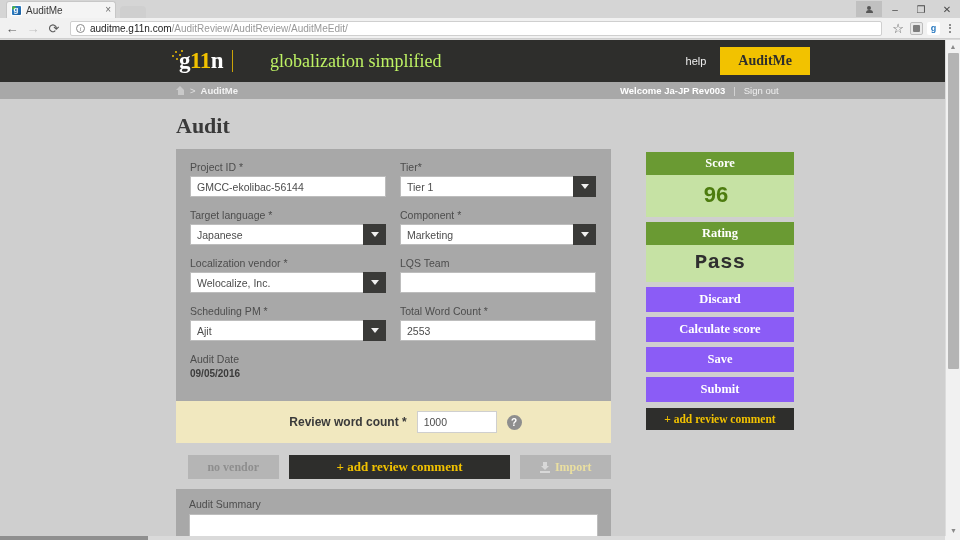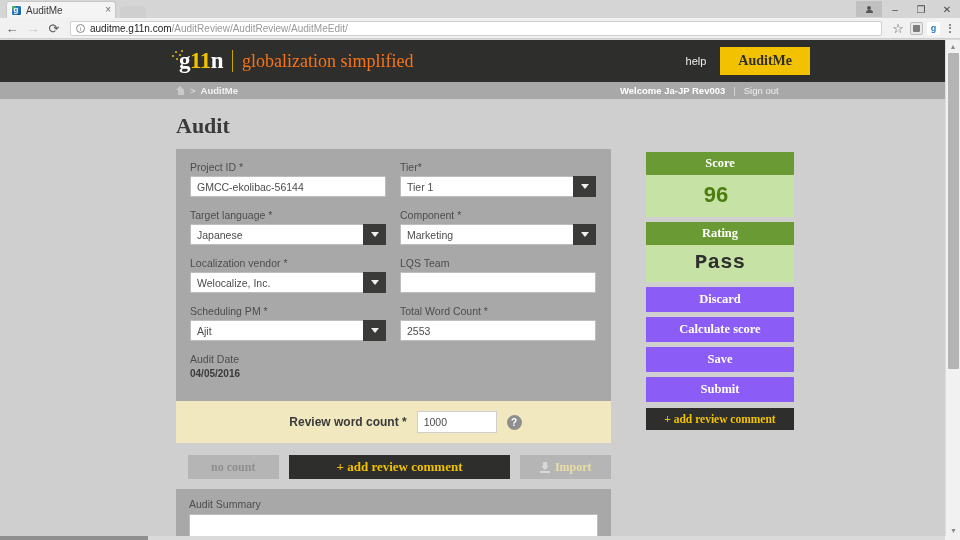--- a/index.html
+++ b/index.html
@@ -107,21 +107,21 @@
   .logo .num { color:#f2c200; }
   .logo .dots-deco { position:absolute; left:-1px; top:1px; width:12px; height:10px; }
   .logo .dots-deco i { position:absolute; width:2.4px; height:2.4px; background:#f2c200; border-radius:50%; }
   .logo .dots-deco i:nth-child(1){ left:0; top:6px; }
   .logo .dots-deco i:nth-child(2){ left:3px; top:2px; }
   .logo .dots-deco i:nth-child(3){ left:6.5px; top:5px; }
   .logo .dots-deco i:nth-child(4){ left:4px; top:8.5px; }
   .logo .dots-deco i:nth-child(5){ left:8.5px; top:0.5px; }
   .brand-sep { width:1px; height:22px; background:#f2c200; opacity:.8; }
   .tagline {
-    font-family:"Liberation Serif", serif; font-size:18px; color:#f97316;
+    font-family:"Liberation Serif", serif; font-size:18px; color:#bef264;margin-left:28px;
   }
   .hdr-right { margin-left:auto; display:flex; align-items:stretch; height:28px; }
   .help-link {
     display:flex; align-items:center; padding:0 14px; color:#efefef; font-size:11px;
     text-decoration:none;
   }
   .auditme-tab {
     background:#f2c200; color:#2e2e2c; display:flex; align-items:center;
     padding:0 18px; font-weight:bold; font-size:14px;
     font-family:"Liberation Serif", serif;
@@ -414,34 +414,34 @@
                   <span class="lbl">Total Word Count *</span>
                   <div class="inputwrap">
                     <input class="txt" type="text" value="2553" style="">
                   </div>
                 </div>
               </div>
 
               <div class="row staticfld">
                 <div class="fld">
                   <span class="lbl">Audit Date</span>
-                  <div class="statval">04/05/2016</div>
+                  <div class="statval">09/05/2016</div>
                 </div>
               </div>
 
             </div>
 
             <div class="reviewbar">
               <span class="rlbl">Review word count *</span>
               <input class="txt" type="text" value="1000" style="">
               <span class="qmark">?</span>
             </div>
 
             <div class="actionrow">
-              <button class="btn-flat btn-noerrors">no count</button>
+              <button class="btn-flat btn-noerrors">no vendor</button>
               <button class="btn-flat btn-addcomment">+ add review comment</button>
               <button class="btn-flat btn-import">
                 <span class="imp-ico">
                     <span class="imp-tray"></span>
                   </span>
                 <span>Import</span>
               </button>
             </div>
 
             <div class="summarypanel">

